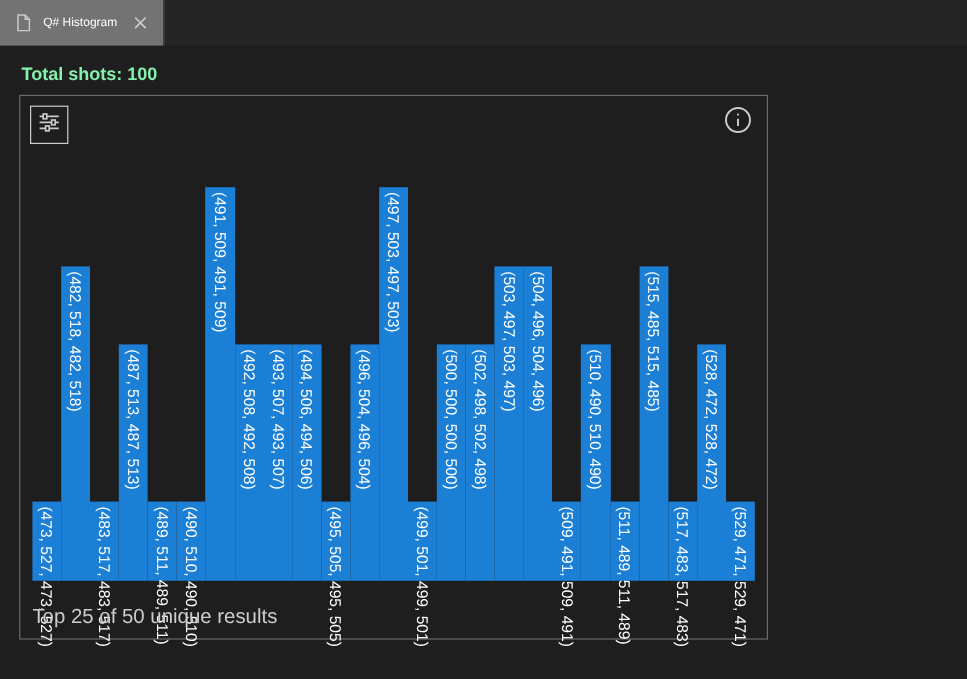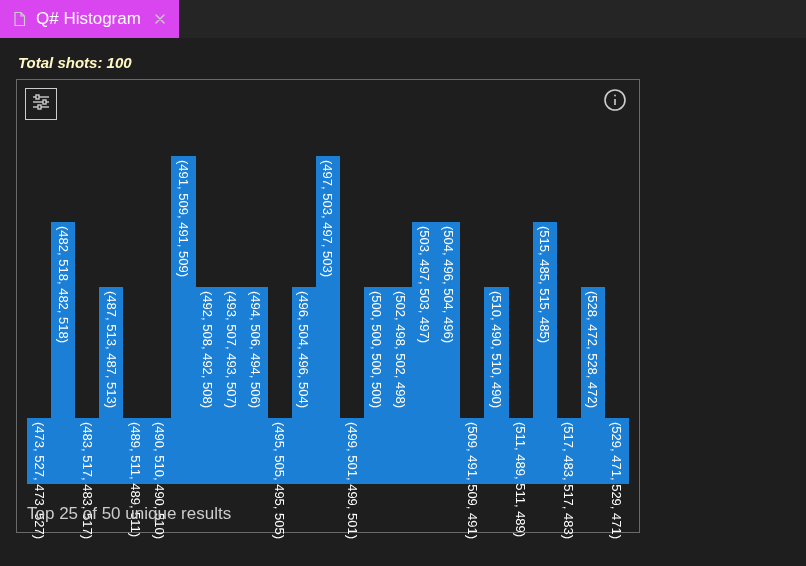--- a/index.html
+++ b/index.html
@@ -15,44 +15,43 @@
   .tab-bar {
     display: flex;
     align-items: stretch;
     background: #252526;
     height: 38px;
   }
   .tab {
     display: flex;
     align-items: center;
     gap: 8px;
-    background: #d946ef;
+    background: #737373;
     padding: 0 12px;
     color: #ffffff;
-    font-size: 17px;
+    font-size: 10px;
     border-right: 1px solid #2d2d2d;
   }
   .tab .file-icon {
     display: flex;
     align-items: center;
   }
   .tab .close {
     display: flex;
     align-items: center;
     margin-left: 4px;
   }
   .pane {
     padding: 10px 16px 16px 16px;
   }
   .total-shots {
     font-weight: 600;
     font-size: 15px;
-    color: #fef9c3;
+    color: #86efac;
     margin: 6px 0 8px 2px;
-    font-style: italic;
   }
   .hist-frame {
     border: 1px solid #6a6a6a;
     width: 624px;
     height: 454px;
     position: relative;
     box-sizing: border-box;
   }
   .settings-btn {
     position: absolute;

